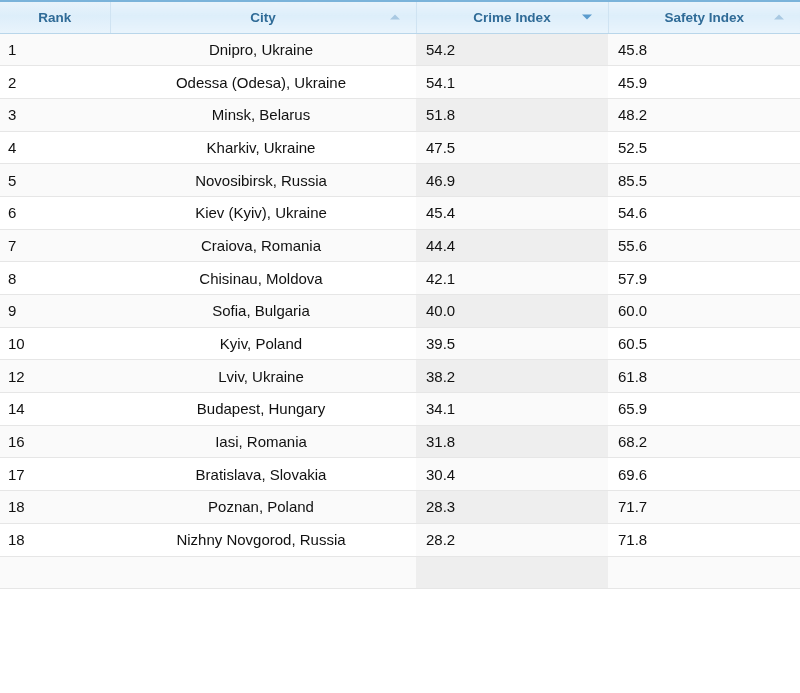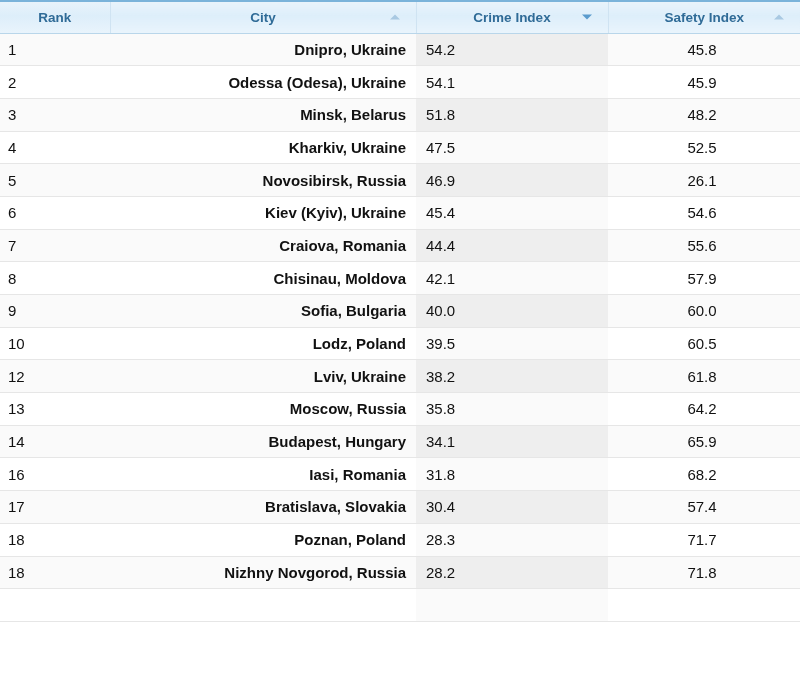--- a/index.html
+++ b/index.html
@@ -78,23 +78,23 @@
     border-bottom: 1px solid #e6e6e6;
     font-size: 15px;
     color: #111111;
     font-family: "Liberation Sans", sans-serif;
     vertical-align: middle;
     background: #ffffff;
     white-space: nowrap;
     overflow: hidden;
   }
   td.col-rank  { width: 14px;  text-align: left; padding-left: 8px; }
-  td.col-city  { text-align: right; padding-left: 6px; font-weight: bold; }
+  td.col-city  { text-align: center; padding-left: 6px; }
   td.col-crime { text-align: left; padding-right: 14px; }
-  td.col-safety{ text-align: center; padding-right: 14px; }
+  td.col-safety{ text-align: left; padding-right: 14px; }
 
   th.col-rank  { width: 110px; }
   th.col-city  { width: 306px; }
   th.col-crime { width: 192px; margin-left: 37px; }
   th.col-safety{ width: 192px; }
 
   
   tbody tr:nth-child(odd)  td.col-crime { background: #eeeeee; }
   tbody tr:nth-child(even) td.col-crime { background: #fafafa; }
   tbody tr:nth-child(odd)  td.col-rank,
@@ -158,21 +158,21 @@
         <tr>
           <td class="col-rank">4</td>
           <td class="col-city">Kharkiv, Ukraine</td>
           <td class="col-crime">47.5</td>
           <td class="col-safety">52.5</td>
         </tr>
         <tr>
           <td class="col-rank">5</td>
           <td class="col-city">Novosibirsk, Russia</td>
           <td class="col-crime">46.9</td>
-          <td class="col-safety">26.1</td>
+          <td class="col-safety">85.5</td>
         </tr>
         <tr>
           <td class="col-rank">6</td>
           <td class="col-city">Kiev (Kyiv), Ukraine</td>
           <td class="col-crime">45.4</td>
           <td class="col-safety">54.6</td>
         </tr>
         <tr>
           <td class="col-rank">7</td>
           <td class="col-city">Craiova, Romania</td>
@@ -186,53 +186,47 @@
           <td class="col-safety">57.9</td>
         </tr>
         <tr>
           <td class="col-rank">9</td>
           <td class="col-city">Sofia, Bulgaria</td>
           <td class="col-crime">40.0</td>
           <td class="col-safety">60.0</td>
         </tr>
         <tr>
           <td class="col-rank">10</td>
-          <td class="col-city">Lodz, Poland</td>
+          <td class="col-city">Kyiv, Poland</td>
           <td class="col-crime">39.5</td>
           <td class="col-safety">60.5</td>
         </tr>
         <tr>
           <td class="col-rank">12</td>
           <td class="col-city">Lviv, Ukraine</td>
           <td class="col-crime">38.2</td>
           <td class="col-safety">61.8</td>
         </tr>
         <tr>
-          <td class="col-rank">13</td>
-          <td class="col-city">Moscow, Russia</td>
-          <td class="col-crime">35.8</td>
-          <td class="col-safety">64.2</td>
-        </tr>
-        <tr>
           <td class="col-rank">14</td>
           <td class="col-city">Budapest, Hungary</td>
           <td class="col-crime">34.1</td>
           <td class="col-safety">65.9</td>
         </tr>
         <tr>
           <td class="col-rank">16</td>
           <td class="col-city">Iasi, Romania</td>
           <td class="col-crime">31.8</td>
           <td class="col-safety">68.2</td>
         </tr>
         <tr>
           <td class="col-rank">17</td>
           <td class="col-city">Bratislava, Slovakia</td>
           <td class="col-crime">30.4</td>
-          <td class="col-safety">57.4</td>
+          <td class="col-safety">69.6</td>
         </tr>
         <tr>
           <td class="col-rank">18</td>
           <td class="col-city">Poznan, Poland</td>
           <td class="col-crime">28.3</td>
           <td class="col-safety">71.7</td>
         </tr>
         <tr>
           <td class="col-rank">18</td>
           <td class="col-city">Nizhny Novgorod, Russia</td>

